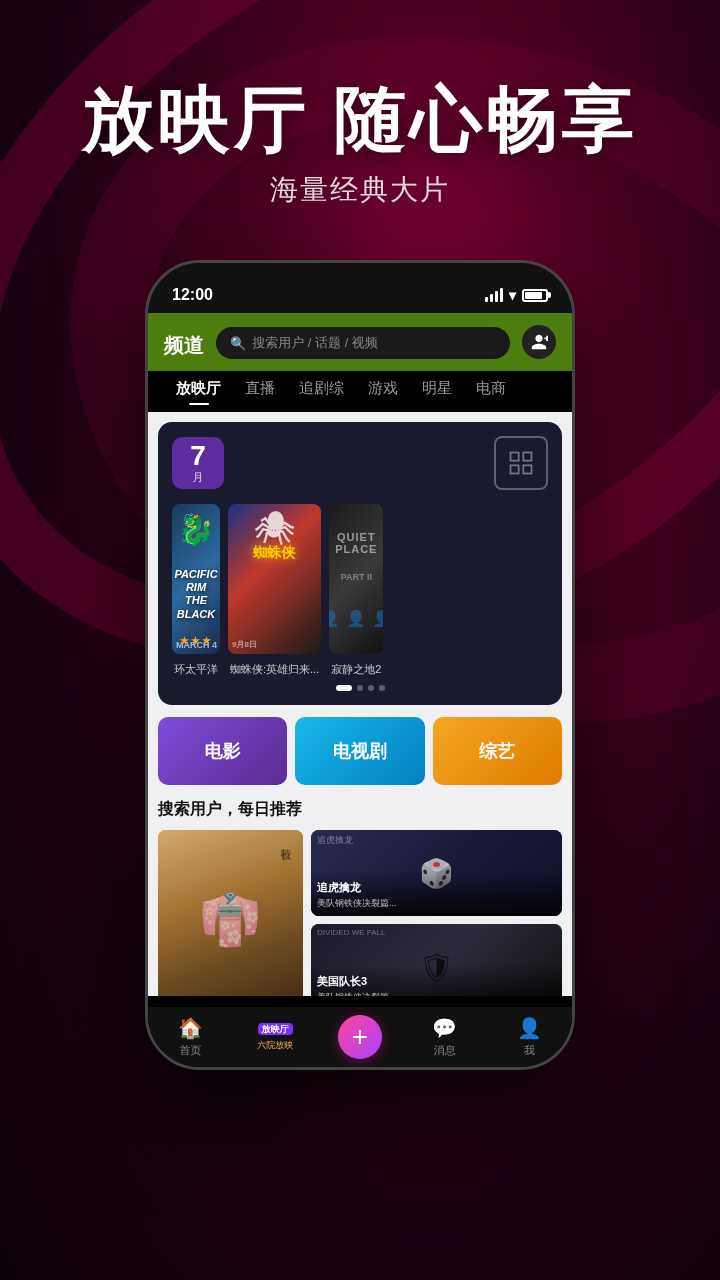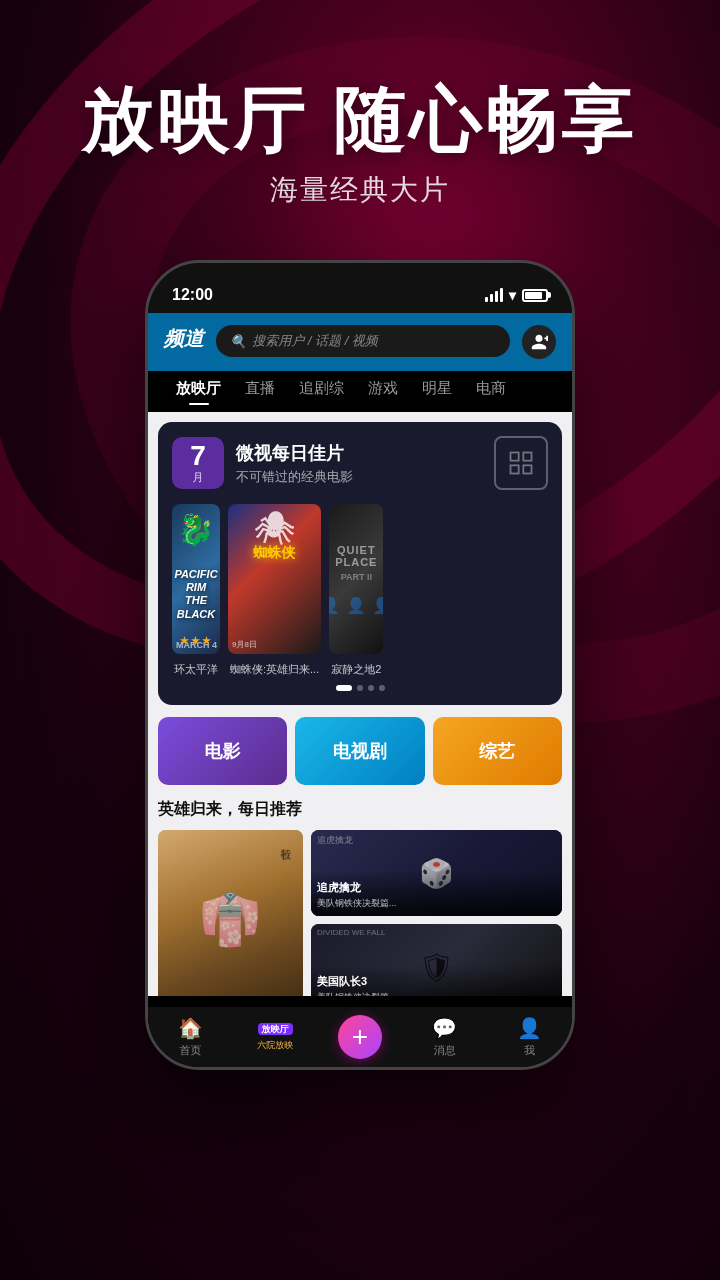--- a/index.html
+++ b/index.html
@@ -151,26 +151,25 @@
 
     
     .phone-content {
       background: #000;
       height: calc(100% - 50px);
       overflow: hidden;
     }
 
     
     .app-header {
-      background: #0369a1;
+      background: #4d7c0f;
       padding: 12px 16px;
       display: flex;
-      align-items: flex-start;
+      align-items: flex-end;
       gap: 12px;
-      font-style: italic;
     }
     .header-logo {
       font-size: 20px;
       font-weight: 700;
       color: #fff;
       white-space: nowrap;
     }
     .search-bar {
       flex: 1;
       background: #1a1a1a;
@@ -582,24 +581,20 @@
         <div class="nav-tab">电商</div>
       </div>
 
       <div class="scroll-area">
 
         <div class="banner-card">
           <div class="banner-header">
             <div class="month-badge">
               <span class="month-num">7</span>
               <span class="month-label">月</span>
-            </div>
-            <div>
-              <div class="banner-title-text">微视每日佳片</div>
-              <div class="banner-subtitle-text">不可错过的经典电影</div>
             </div>
             <div class="banner-logo-placeholder">
               <svg width="28" height="28" viewBox="0 0 24 24" fill="none" stroke="rgba(255,255,255,0.4)" stroke-width="1.5">
                 <rect x="3" y="3" width="7" height="7"></rect>
                 <rect x="14" y="3" width="7" height="7"></rect>
                 <rect x="3" y="14" width="7" height="7"></rect>
                 <rect x="14" y="14" width="7" height="7"></rect>
               </svg>
             </div>
           </div>
@@ -633,21 +628,21 @@
                   </div>
                   <div style="position:absolute;bottom:4px;left:4px;font-size:8px;color:rgba(255,255,255,0.5);">9月8日</div>
                 </div>
               </div>
               <div class="movie-caption">蜘蛛侠:英雄归来...</div>
             </div>
 
             <div>
               <div class="movie-poster">
                 <div class="poster-bg poster-3">
-                  <div style="position:absolute;inset:0;display:flex;flex-direction:column;align-items:center;justify-content:center;gap:4px;">
+                  <div style="position:absolute;inset:0;display:flex;flex-direction:column;align-items:center;justify-content:center;gap:17px;">
                     <div style="font-size:11px;font-weight:700;color:rgba(255,255,255,0.5);text-align:center;letter-spacing:1px;">QUIET PLACE</div>
                     <div style="font-size:9px;color:rgba(255,255,255,0.35);text-align:center;">PART II</div>
                     <div style="margin-top:10px;display:flex;gap:6px;">
                       <span style="font-size:16px;opacity:0.6;">👤</span>
                       <span style="font-size:16px;opacity:0.6;">👤</span>
                       <span style="font-size:16px;opacity:0.6;">👤</span>
                     </div>
                   </div>
                 </div>
               </div>
@@ -669,21 +664,21 @@
           </div>
           <div class="cat-btn cat-tv">
             <span>电视剧</span>
           </div>
           <div class="cat-btn cat-variety">
             <span>综艺</span>
           </div>
         </div>
 
         <div class="rec-section">
-          <div class="rec-title">英雄归来，每日推荐</div>
+          <div class="rec-title">搜索用户，每日推荐</div>
           <div class="rec-row">
 
             <div class="rec-item rec-item-main">
               <div style="width:100%;height:100%;background:linear-gradient(160deg,#d4a96e 0%,#a07030 40%,#6a4820 70%,#3d2a10 100%);position:relative;">
 
                 <div style="position:absolute;top:10px;right:10px;font-size:11px;color:rgba(0,0,0,0.4);font-family:serif;writing-mode:vertical-rl;">长歌行</div>
                 <div style="position:absolute;inset:0;display:flex;align-items:center;justify-content:center;">
                   <div style="font-size:50px;opacity:0.6;">👘</div>
                 </div>
               </div>

